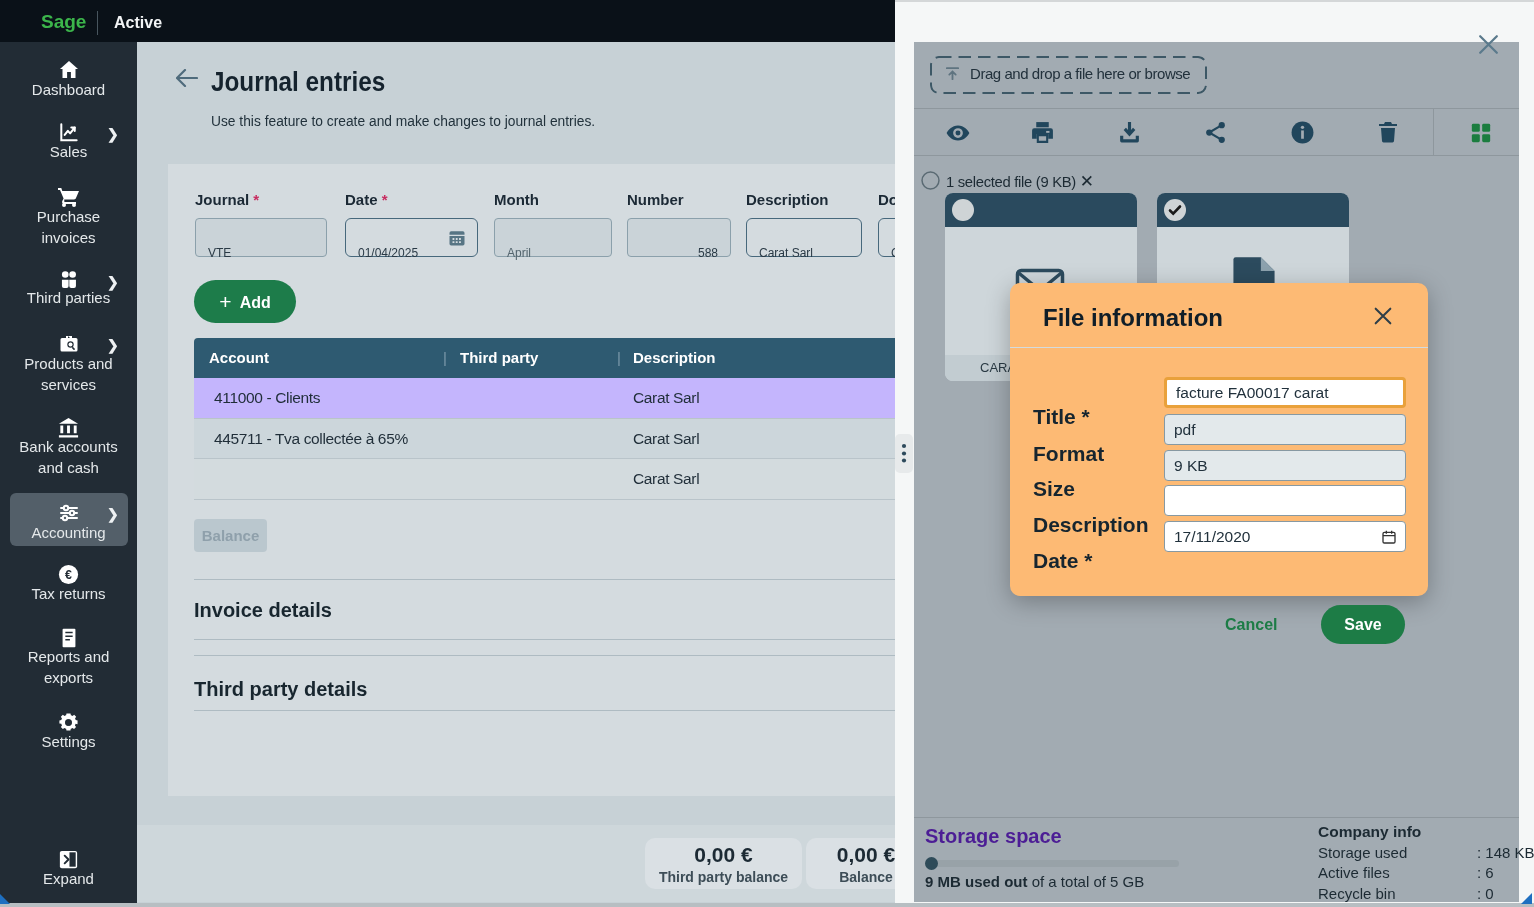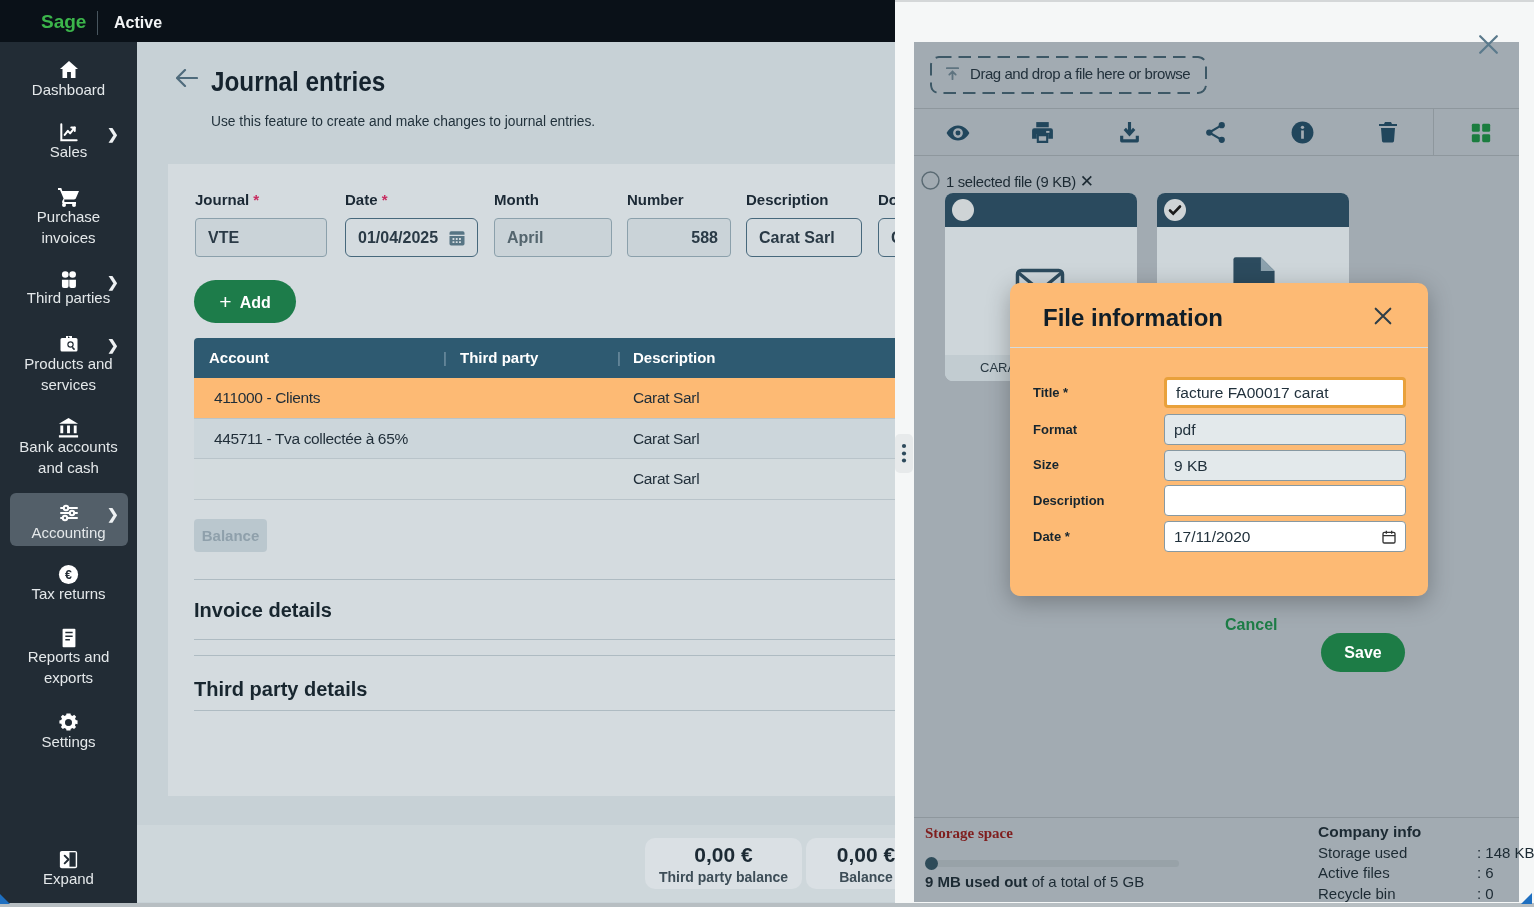--- a/index.html
+++ b/index.html
@@ -19,21 +19,21 @@
   #acct-hl { position:absolute; left:10px; top:451px; width:118px; height:53px; background:#535f69; border-radius:6px; }
 
   #content { position:absolute; left:137px; top:42px; width:758px; height:862px; background:#c7d1d6; }
   #backarrow { position:absolute; left:39px; top:27px; }
   #h1 { position:absolute; left:74px; top:25px; font-size:27px; font-weight:bold; color:#15232e; transform:scaleX(0.9); transform-origin:left center; white-space:nowrap; }
   #subtitle { position:absolute; left:74px; top:70px; font-size:15.5px; color:#22323c; transform:scaleX(0.89); transform-origin:left center; white-space:nowrap; }
 
   #card { position:absolute; left:31px; top:122px; width:760px; height:632px; background:#d4dbdf; }
   .flabel { position:absolute; top:27px; font-size:15px; font-weight:bold; color:#1b2935; }
   .req { color:#c72c60; }
-  .finput { position:absolute; top:54px; height:39px; border-radius:4px; font-size:16px; color:#2a3a46; line-height:37px; padding:0 12px;font-weight:bold; }
+  .finput { position:absolute; top:54px; height:39px; border-radius:4px; font-size:12px; color:#2a3a46; line-height:37px; padding:16px 12px; }
   .fdis { background:#cad3d8; border:1px solid #8ba0ab; }
   .fact { background:transparent; border:1.5px solid #47687c; border-radius:6px; }
 
   #addbtn { position:absolute; left:26px; top:116px; width:102px; height:43px; background:#1d7c4a; border-radius:22px; color:#fff; font-weight:bold; font-size:16px; text-align:center; line-height:43px; }
   #table { position:absolute; left:26px; top:174px; width:740px; }
   #thead { height:40px; background:#2e5a71; border-radius:4px 4px 0 0; color:#fff; font-weight:bold; font-size:15px; line-height:40px; position:relative; }
   .trow { height:40.5px; font-size:15.5px; letter-spacing:-0.35px; color:#1f2d38; line-height:40.5px; position:relative; border-bottom:1px solid #b9c4ca; }
   #thead .c1 { position:absolute; left:15px; } .trow .c1 { position:absolute; left:20px; }
   #table .c2 { position:absolute; left:266px; }
   #table .c3 { position:absolute; left:439px; } #thead .hsep2{left:423px;}
@@ -60,40 +60,40 @@
   #tooldiv { position:absolute; left:519px; top:0; width:1px; height:46px; background:#8e979d; }
 
   #selrow { position:absolute; left:5px; top:128px; height:22px; font-size:14.8px; letter-spacing:-0.3px; color:#1c2a33; }
   .fcard { position:absolute; top:151px; width:192px; height:188px; border-radius:8px; background:#ced6da; overflow:hidden; }
   .fchead { height:34px; background:#2a4a5e; }
   .fcfoot { position:absolute; bottom:0; left:0; right:0; height:26px; background:#c2ccd1; font-size:13px; color:#2a3a44; text-align:left; padding-left:35px; line-height:26px; white-space:nowrap; overflow:hidden; }
   .fcircle { position:absolute; left:7px; top:6px; width:22px; height:22px; border-radius:50%; background:#cfd4d6; }
 
   #storageline { position:absolute; left:0; top:775px; width:605px; height:1px; background:#8e979d; }
   #storage { position:absolute; left:11px; top:783px; }
-  #storage h3 { font-size:15px; color:#7f1d1d;font-family:Liberation Serif, serif; }
+  #storage h3 { font-size:20px; color:#4c1d95; }
   #sbar { position:absolute; left:11px; top:818px; width:254px; height:7px; border-radius:4px; background:#98a2a8; }
   #sdot { position:absolute; left:0px; top:-3px; width:13px; height:13px; border-radius:50%; background:#2e4b59; }
   #susage { position:absolute; left:11px; top:831px; font-size:15px; color:#1c2a33; }
   #cinfo { position:absolute; left:404px; top:780px; font-size:15px; color:#1c2a33; line-height:20.5px; }
   #cinfo b.title { font-size:15.5px; }
   .crow { position:relative; width:205px; white-space:nowrap; }
   .cval { position:absolute; left:140px;margin-left:19px; }
 
   
   #modal { position:absolute; left:115px; top:283px; width:418px; height:313px; background:#fdba74; border-radius:10px; box-shadow:0 6px 24px rgba(0,0,0,0.28); }
   #mhead { position:absolute; left:0; top:0; right:0; height:65px; border-bottom:1px solid #d4dbde; }
   #mtitle { position:absolute; left:33px; top:21px; font-size:24px; font-weight:bold; color:#101e28; }
   #mclose { position:absolute; left:362px; top:22px; }
-  .mlabel { position:absolute; left:23px; font-size:13px; font-weight:bold; color:#16252f; }
+  .mlabel { position:absolute; left:23px; font-size:21px; font-weight:bold; color:#16252f;margin-top:20px; }
   .minput { position:absolute; left:154px; width:242px; height:31px; border-radius:4px; font-size:15.5px; color:#21313c; line-height:29px; padding:0 9px; background:#fff; border:1px solid #8799a2; }
   .mdis { background:#e3e9eb; }
   #mtitleinp { border:3px solid #e9a13b; line-height:25px; }
   #mcancel { position:absolute; left:215px; top:333px; font-size:16px; font-weight:bold; color:#1d7c46; }
-  #msave { position:absolute; left:311px; top:322px; width:84px; height:39px; background:#1d7c46; border-radius:20px; color:#fff; font-weight:bold; font-size:16px; text-align:center; line-height:40px;margin-top:28px; }
+  #msave { position:absolute; left:311px; top:322px; width:84px; height:39px; background:#1d7c46; border-radius:20px; color:#fff; font-weight:bold; font-size:16px; text-align:center; line-height:40px; }
 
   #bottomstrip { position:absolute; left:0; top:903px; width:1534px; height:4px; background:#b7bec2; }
   #topstrip { position:absolute; left:895px; top:0; width:639px; height:2px; background:#d4d7d8; }
 </style>
 </head>
 <body>
 
 <div id="topbar">
   <div id="sage">Sage</div>
   <div id="topsep"></div>
@@ -191,21 +191,21 @@
     <div id="addbtn"><span style="font-size:21px; font-weight:normal; vertical-align:-1.5px;">+</span>&nbsp; Add</div>
 
     <div id="table">
       <div id="thead">
           <span class="c1">Account</span>
           <span class="hsep" style="left:249px;">|</span>
           <span class="c2">Third party</span>
           <span class="hsep hsep2" style="left:423px;">|</span>
           <span class="c3">Description</span>
         </div>
-      <div class="trow" style="background:#fdba74;">
+      <div class="trow" style="background:#c4b5fd;">
           <span class="c1">411000 - Clients</span>
           <span class="c3">Carat Sarl</span>
         </div>
       <div class="trow" style="background:#ccd6db;">
           <span class="c1">445711 - Tva collectée à 65%</span>
           <span class="c3">Carat Sarl</span>
         </div>
       <div class="trow" style="background:#d3dbde;">
           <span class="c3">Carat Sarl</span>
         </div>

